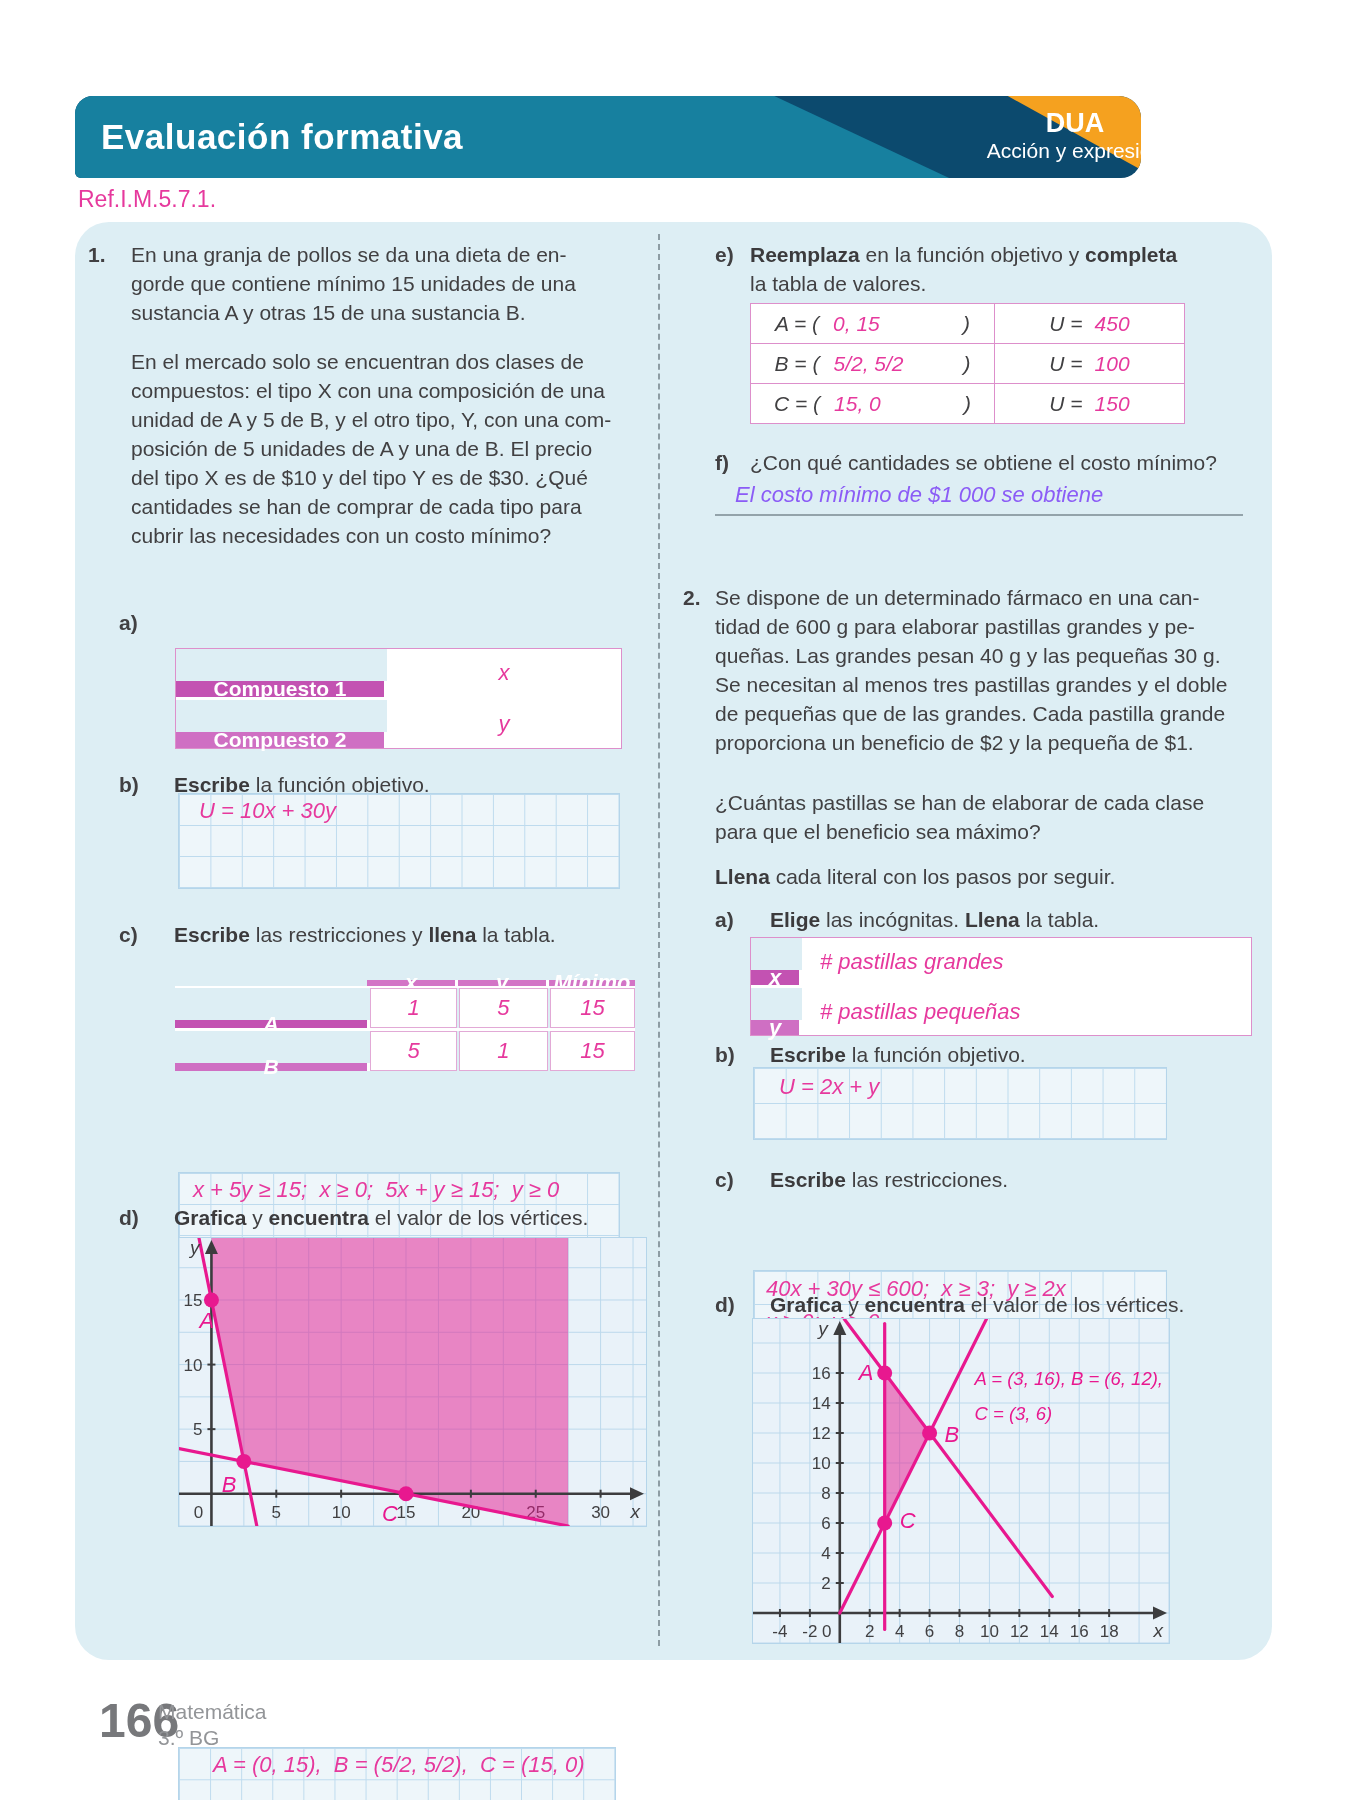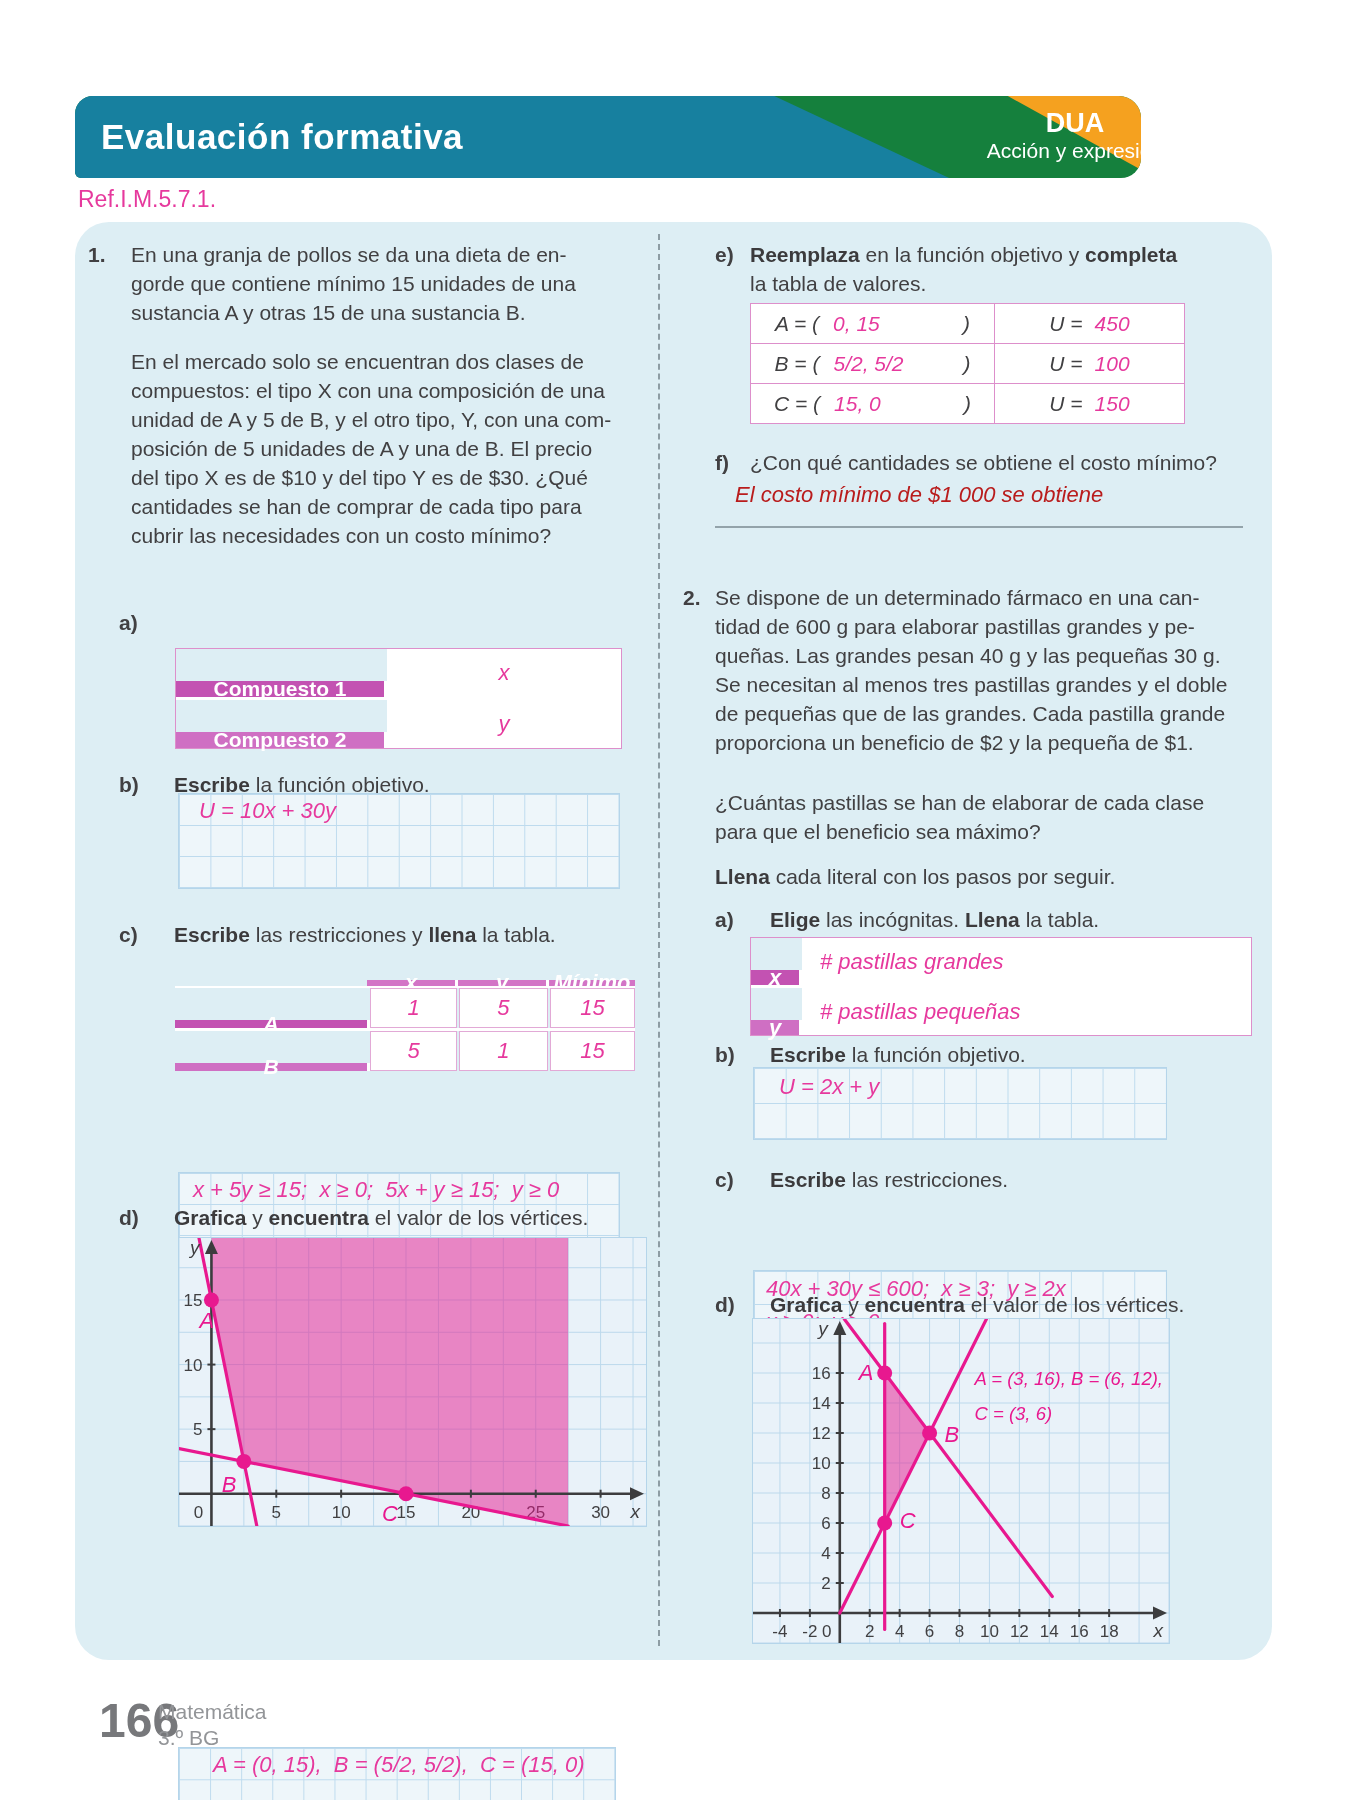--- a/index.html
+++ b/index.html
@@ -1,21 +1,21 @@
 <!DOCTYPE html>
 <html><head>
 <meta charset="utf-8">
 <style>
   html,body{margin:0;padding:0;}
   body{width:1350px;height:1800px;position:relative;background:#ffffff;
        font-family:"Liberation Sans",sans-serif;color:#414042;}
   .abs{position:absolute;}
   
   .banner{left:75px;top:96px;width:1066px;height:82px;border-radius:18px 22px 20px 6px;
-          overflow:hidden;background:#15803d;}
+          overflow:hidden;background:#0c4a6e;}
   .banner-dark{position:absolute;inset:0;background:#17809f;
                clip-path:polygon(0 0,65.6% 0,82% 100%,0 100%);}
   .banner-orange{position:absolute;inset:0;background:#f5a11f;
                clip-path:polygon(87.5% 0,100% 0,100% 90%);}
   .banner-title{position:absolute;left:26px;top:50%;transform:translateY(-50%);
                 font-size:35px;font-weight:bold;color:#fff;letter-spacing:.5px;}
   .dua{position:absolute;left:880px;width:240px;top:12px;text-align:center;color:#fff;}
   .dua-t{font-size:27px;font-weight:bold;line-height:30px;}
   .dua-s{font-size:21px;font-weight:normal;line-height:26px;}
   .ref{left:78px;top:186px;font-size:23px;color:#e6399d;}
@@ -49,21 +49,21 @@
   .qtext{position:absolute;color:#e6399d;font-style:italic;font-size:22px;white-space:pre;}
   
   .etbl{border:1px solid #dd8fcb;background:#fff;}
   .erow{display:flex;border-bottom:1px solid #dd8fcb;height:39px;align-items:center;}
   .erow:last-child{border-bottom:none;}
   .ecl{width:243px;border-right:1px solid #dd8fcb;height:100%;display:flex;align-items:center;justify-content:center;font-style:italic;font-size:21px;}
   .ecr{flex:1;display:flex;align-items:center;justify-content:center;gap:12px;font-style:italic;font-size:21px;}
   .pk{color:#e6399d;}
   .ansv{display:inline-block;width:130px;text-align:left;padding-left:14px;color:#e6399d;}
   
-  .fans{border-bottom:2px solid #93a3aa;color:#b91c1c;font-style:italic;font-size:22px;padding:2px 0 18px 20px;}
+  .fans{border-bottom:2px solid #93a3aa;color:#8b5cf6;font-style:italic;font-size:22px;padding:2px 0 6px 20px;}
   
   .gbox{background:#e9f2f9;border:1px solid #b5d5ea;}
   svg text{font-family:"Liberation Sans",sans-serif;}
   .gtick{fill:#414042;font-size:17px;}
   .axlab{fill:#414042;font-size:19px;font-style:italic;}
   .ptlab{fill:#e8188f;font-size:22px;font-style:italic;}
   .annot{fill:#e8188f;font-size:18.5px;font-style:italic;}
   
   .pageno{left:60px;top:1693px;font-size:48px;font-weight:bold;color:#77787b;margin-left:39px;}
   .fsub{left:158px;top:1699px;font-size:21px;color:#939598;line-height:26px;}

